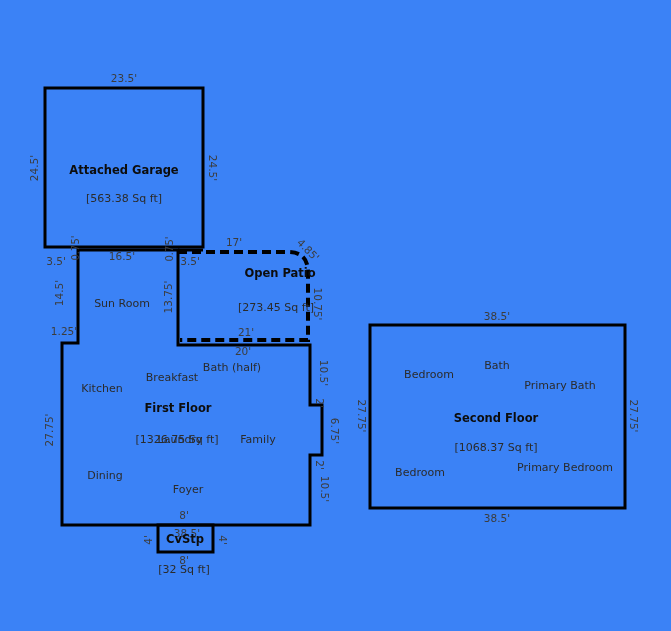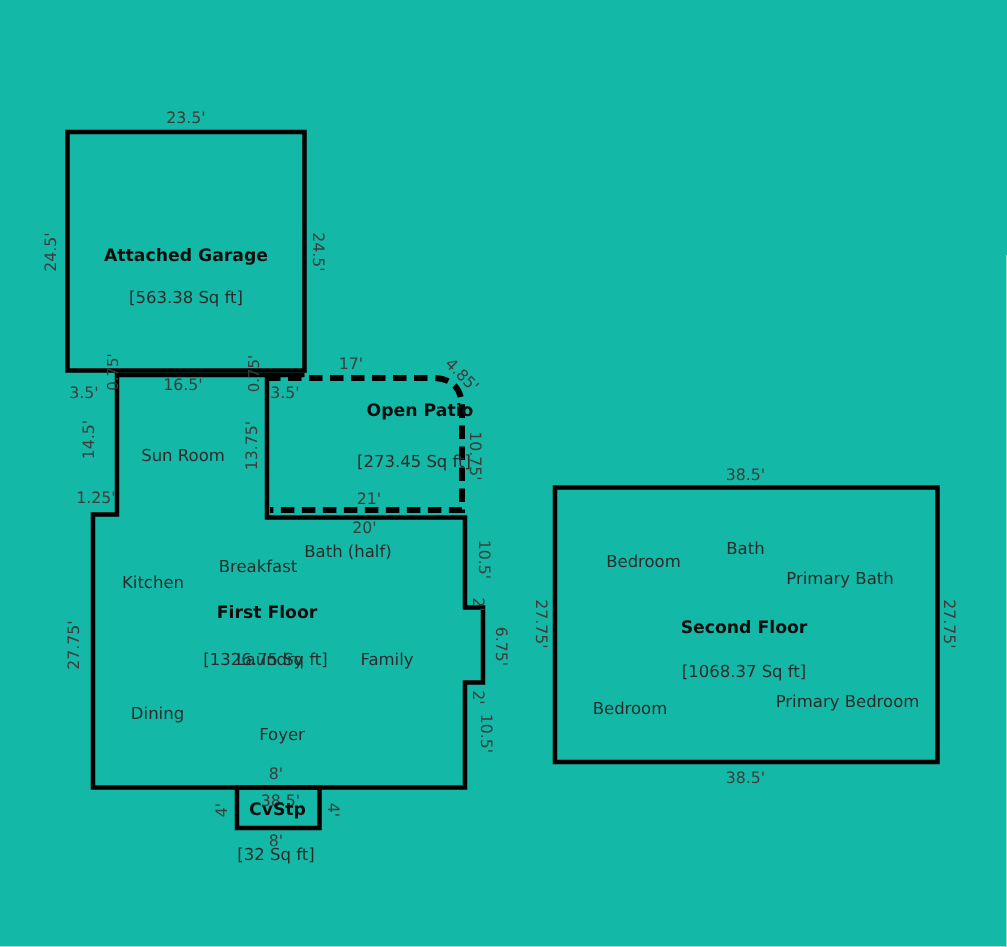--- a/index.html
+++ b/index.html
@@ -8,21 +8,21 @@
     background: #ffffff;
     width: 671px;
     height: 631px;
     overflow: hidden;
     font-family: "DejaVu Sans", "Liberation Sans", sans-serif;
   }
   #plan-wrap {
     position: relative;
     width: 671px;
     height: 631px;
-    background: #14b8a6;
+    background: #3b82f6;
   }
   svg { display: block; }
   .wall {
     fill: none;
     stroke: #000000;
     stroke-width: 3;
     stroke-linejoin: miter;
   }
   .patio-wall {
     fill: none;

